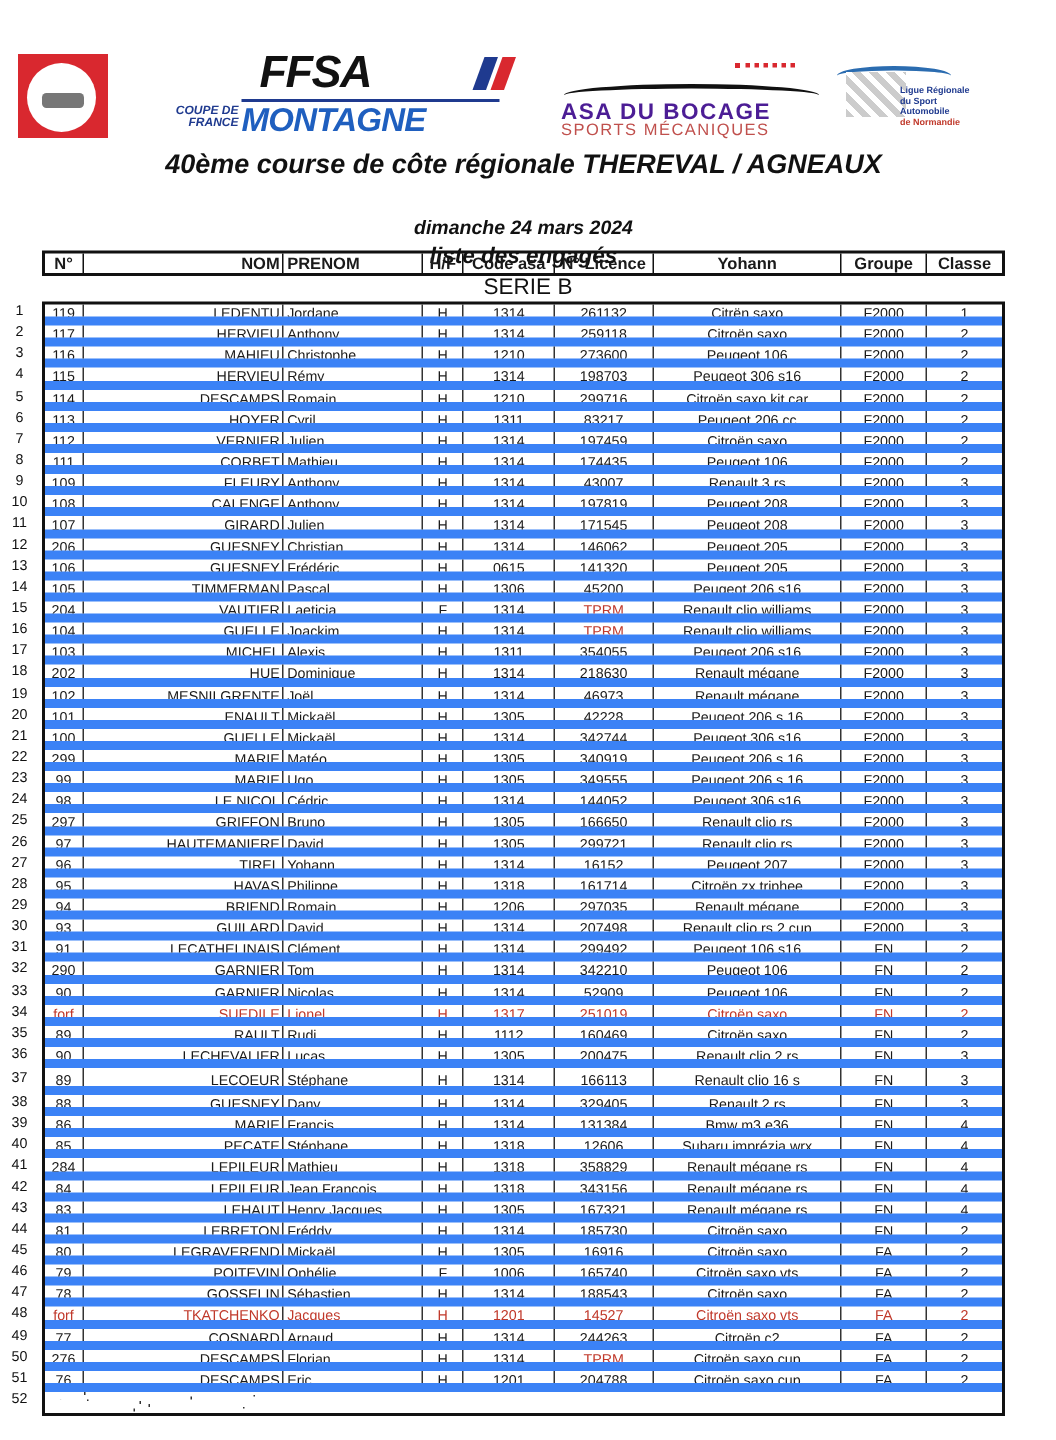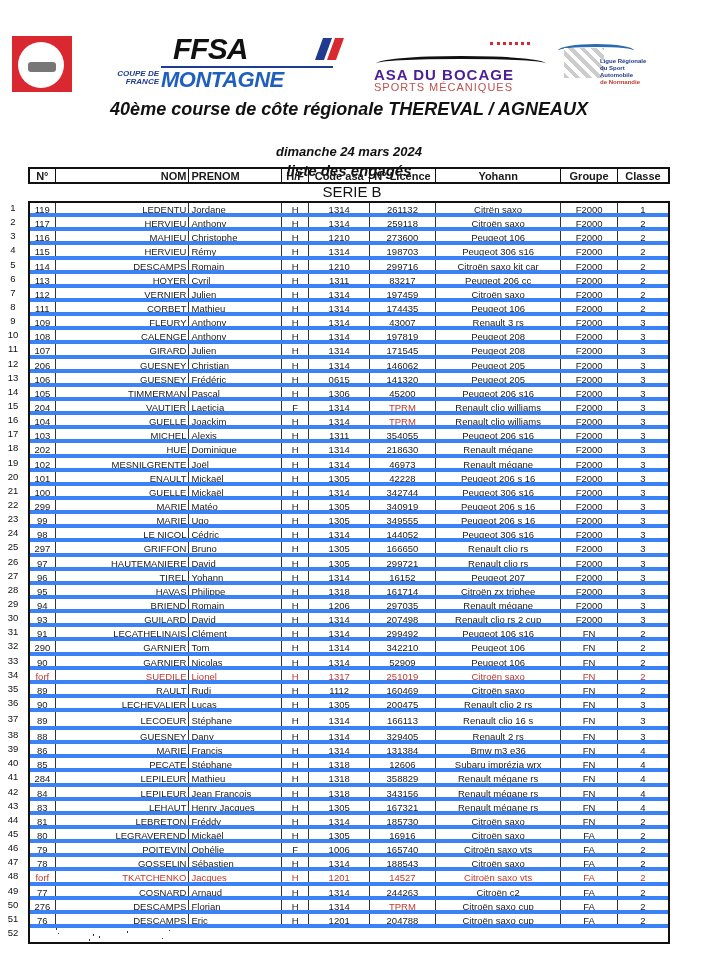--- a/index.html
+++ b/index.html
@@ -40,21 +40,21 @@
   .c1{width:108px;text-align:right;margin-left:32px;}
   .c2{width:98px;text-align:left;}
   .c3{width:29px;text-align:center;}
   .c4{width:64px;text-align:center;}
   .c5{width:70px;text-align:center;}
   .c6{width:133px;text-align:center;}
   .c7{width:60px;text-align:center;}
   .c8{width:53px;text-align:center;}
 
   .tbl{position:absolute;left:28px;top:201px;width:642px;border:2px solid #111;box-sizing:border-box;}
-  .row{display:flex;height:14.15px;border-bottom:4px solid #3b82f6;box-sizing:border-box;font-size:9.5px;}
+  .row{display:flex;height:14.15px;border-bottom:6px solid #3b82f6;box-sizing:border-box;font-size:9.5px;}
   .row.tall{height:18px;}
   .row:last-child{border-bottom:none;flex-direction:column;}
   .row > div{border-right:1px solid #333;box-sizing:border-box;line-height:13px;padding:0 2px;white-space:nowrap;overflow:hidden;}
   .row.tall > div{line-height:17px;}
   .row > div:last-child{border-right:none;}
   .row.forfeit > div{color:#c0392b;}
   .red{color:#c0392b;}
   .idx-col{position:absolute;left:0;top:201px;width:26px;}
   .idx{height:14.15px;font-size:9.5px;text-align:center;line-height:14px;color:#111;}
   .idx.tall{height:18px;line-height:18px;}

